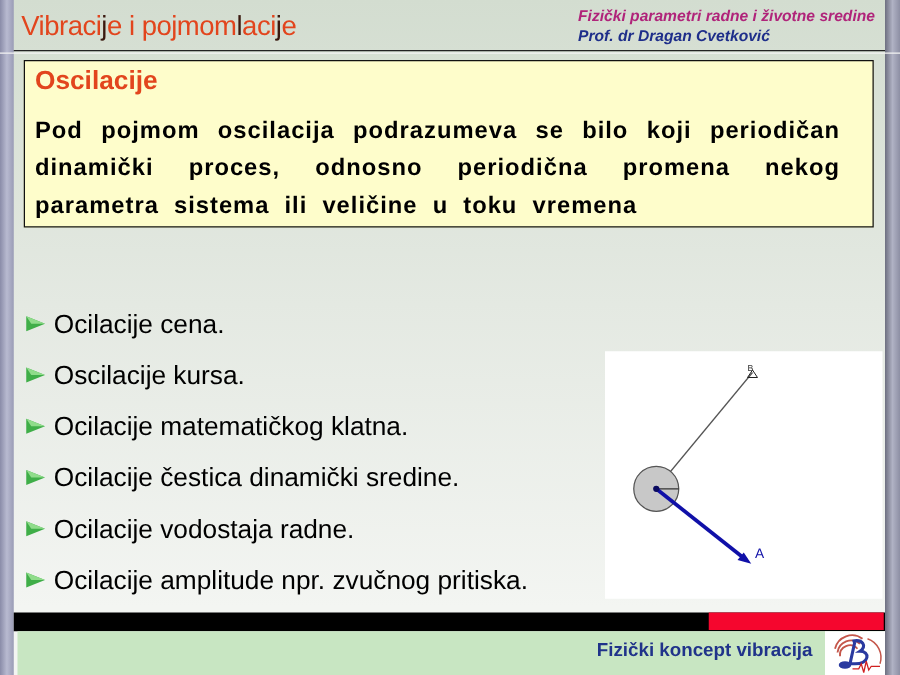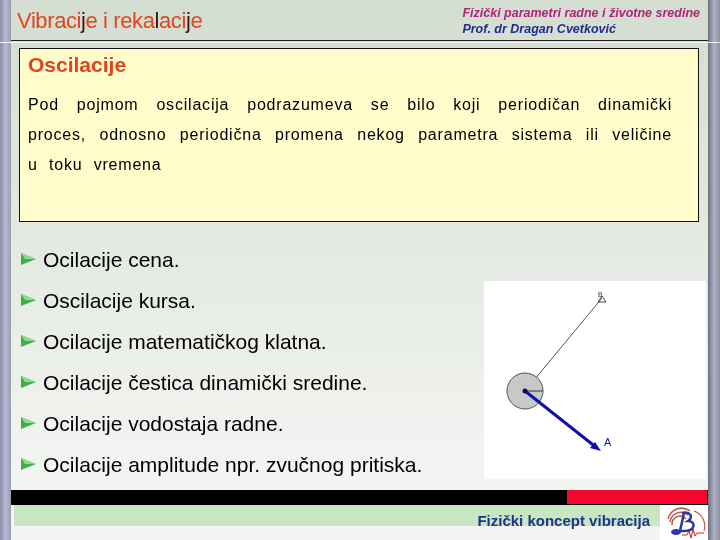--- a/index.html
+++ b/index.html
@@ -24,57 +24,57 @@
   }
   .title .dark { color: #3a1a10; }
   .course {
     position: absolute; right: 20px; top: 5px; 
     font-style: italic; font-weight: bold; font-size: 12.5px; line-height: 16px;
   }
   .course .c1 { color: #b0247a; }
   .course .c2 { color: #1e2e8a; }
 
   .def-box {
-    position: absolute; left: 19px; top: 48px; width: 680px; height: 174px;
+    position: absolute; left: 19px; top: 48px; width: 680px; height: 134px;
     background: #fefdcb; border: 1px solid #111; box-sizing: border-box;
   }
   .def-title {
     position: absolute; left: 8px; top: 4px; font-size: 21px; font-weight: bold; color: #e2451d;
   }
   .def-text {
     position: absolute; left: 8px; top: 41px; width: 644px;
-    font-size: 16px; font-weight: normal; color: #000; line-height: 30px;
+    font-size: 19px; font-weight: bold; color: #000; line-height: 30px;
     text-align: justify; letter-spacing: 0.8px; word-spacing: 6px;
   }
 
   .bullets { position: absolute; left: 20px; top: 246px; margin: 0; padding: 0; list-style: none; }
   .bullets li { height: 41px; display: flex; align-items: flex-start; }
   .bullet-icon { width: 17px; height: 14px; margin-top: 6px; margin-right: 6px; flex-shrink: 0; }
   .bullet-text { font-size: 21px; color: #000; line-height: 28px; white-space: nowrap; text-align: right; }
 
   .diagram {
     position: absolute; left: 484px; top: 281px; width: 222px; height: 198px; background: #fff;
   }
   .bottom-black { position: absolute; left: 11px; right: 12px; top: 490px; height: 15px; background: #000; }
   .bottom-red { position: absolute; left: 567px; right: 13px; top: 490px; height: 14px; background: #f5062e; }
   .footer {
-    position: absolute; left: 14px; right: 12px; top: 505px; height: 21px; background: #c8e6c2;
+    position: absolute; left: 14px; right: 12px; top: 505px; height: 35px; background: #c8e6c2;
   }
   .footer-label {
     position: absolute; right: 58px; top: 7px; font-size: 15px; font-weight: bold; color: #20338a;
   }
   .logo { position: absolute; right: 0; top: 0; width: 48px; height: 35px; background: #fff; }
 </style>
 </head>
 <body>
 
 <div class="left-bar"></div>
 <div class="right-bar"></div>
 
-<div class="title"><span>Vibraci</span><span class="dark">j</span><span>e i reka</span><span class="dark">l</span><span>aci</span><span class="dark">j</span><span>e</span></div>
+<div class="title"><span>Vibraci</span><span class="dark">j</span><span>e i pojmom</span><span class="dark">l</span><span>aci</span><span class="dark">j</span><span>e</span></div>
 
 <div class="course">
   <div class="c1">Fizički parametri radne i životne sredine</div>
   <div class="c2">Prof. dr Dragan Cvetković</div>
 </div>
 
 <div class="header-line1"></div>
 <div class="header-line2"></div>
 
 <div class="def-box">

